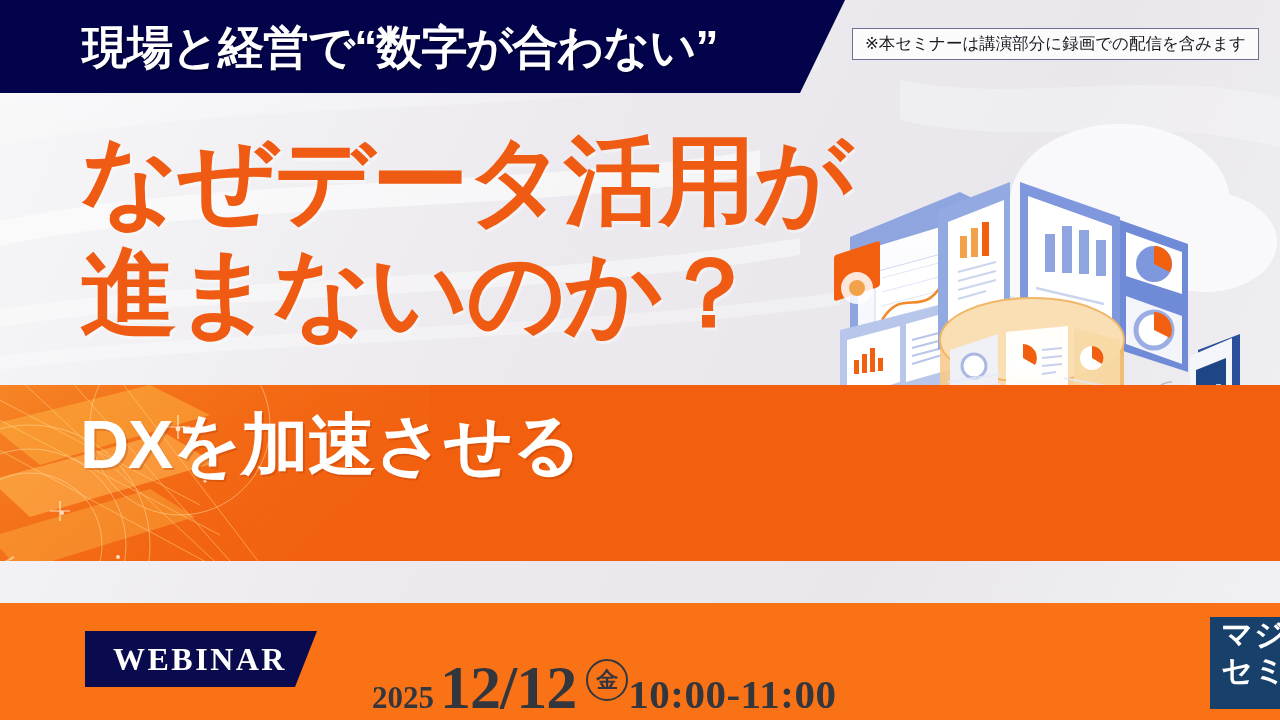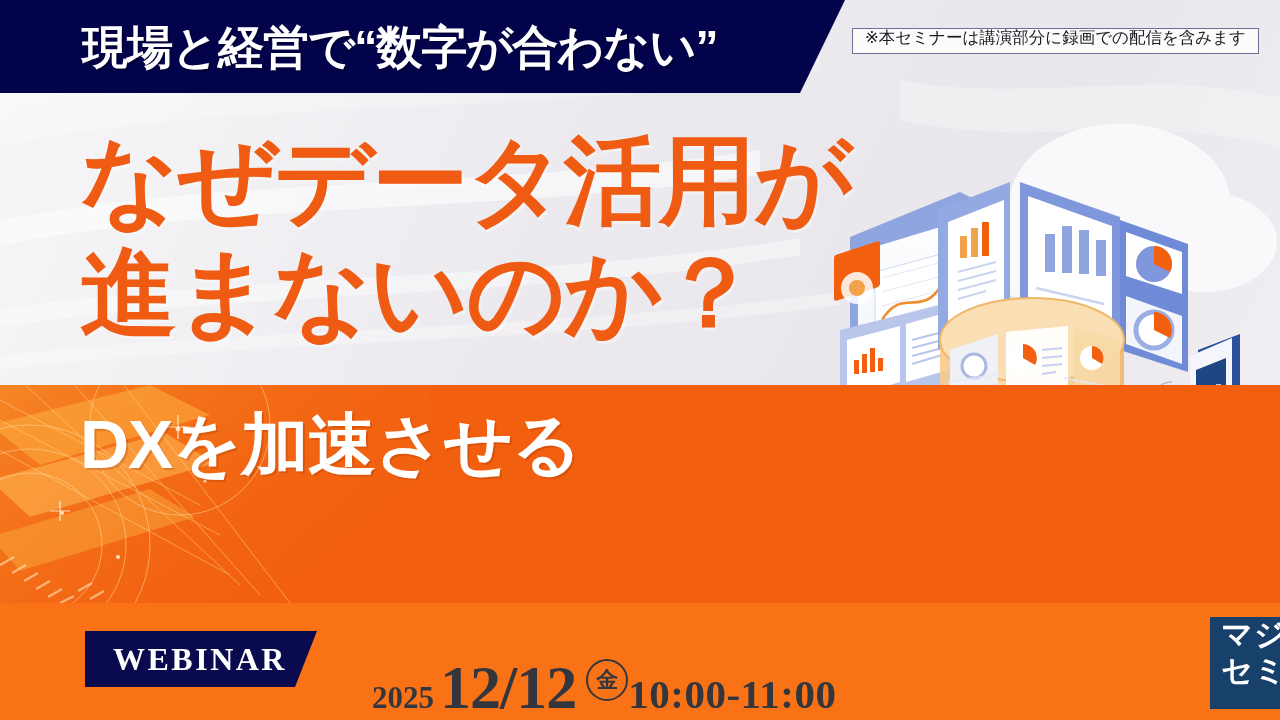--- a/index.html
+++ b/index.html
@@ -58,21 +58,21 @@
     text-shadow: 2px 2px 0 rgba(0,0,0,0.25);
   }
 
   
   .note-box {
     position: absolute;
     right: 21px;
     top: 28px;
     border: 1.5px solid #6d6f94;
     background: #fbfbfc;
-    padding: 0 12px 7px 12px;
+    padding: 6px 12px 7px 12px;
     font-size: 16.5px;
     color: #1a1a22;
     line-height: 1;
     white-space: nowrap;
     z-index: 8;
     letter-spacing: 0px;
   }
 
   
   .illustration {
@@ -99,21 +99,21 @@
     text-shadow: 2px 3px 0 rgba(255,255,255,0.35);
   }
   .headline div { display: block; }
 
   
   .orange-band {
     position: absolute;
     left: 0;
     top: 385px;
     width: 1280px;
-    height: 218px;
+    height: 176px;
     background: #f2600f;
     overflow: hidden;
     z-index: 4;
   }
   .orange-pattern {
     position: absolute;
     left: 0;
     top: 0;
     width: 430px;
     height: 218px;

